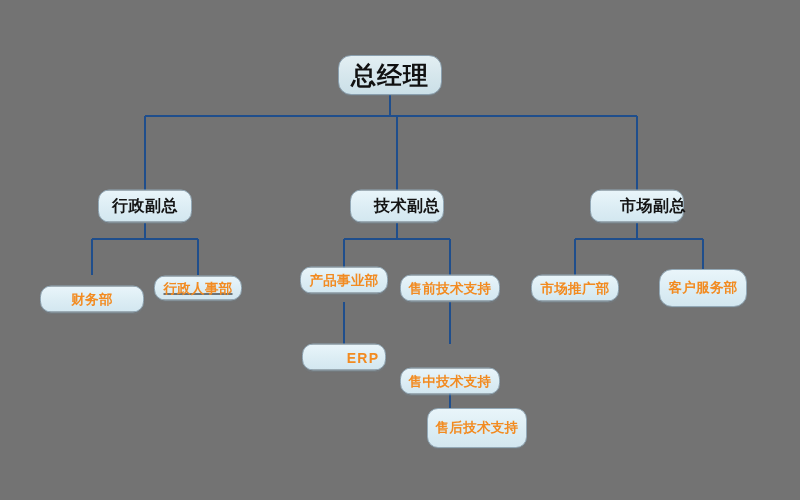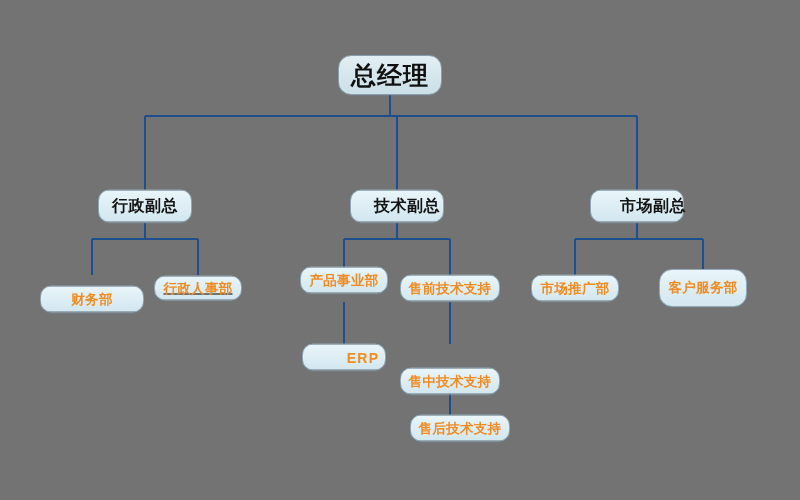--- a/index.html
+++ b/index.html
@@ -130,17 +130,17 @@
       </div>
       <div class="node lvl3" style="left: 703px; top: 288px; width: 88px; height: 38px; border-radius: 13px;">
         <span class="node-label">客户服务部</span>
       </div>
       <div class="node lvl4 node-erp" style="left: 344px; top: 357px; width: 84px; height: 27px; padding-left: 38px;">
         <span class="node-label">ERP</span>
       </div>
       <div class="node lvl4" style="left: 450px; top: 357px; width: 100px; height: 27px; margin-top: 24px;">
         <span class="node-label">售中技术支持</span>
       </div>
-      <div class="node lvl5" style="left: 460px; top: 428px; width: 100px; height: 27px;">
+      <div class="node lvl5" style="left: 477px; top: 428px; width: 100px; height: 40px;">
         <span class="node-label">售后技术支持</span>
       </div>
     </div>
 </div>
 
 </body></html>

